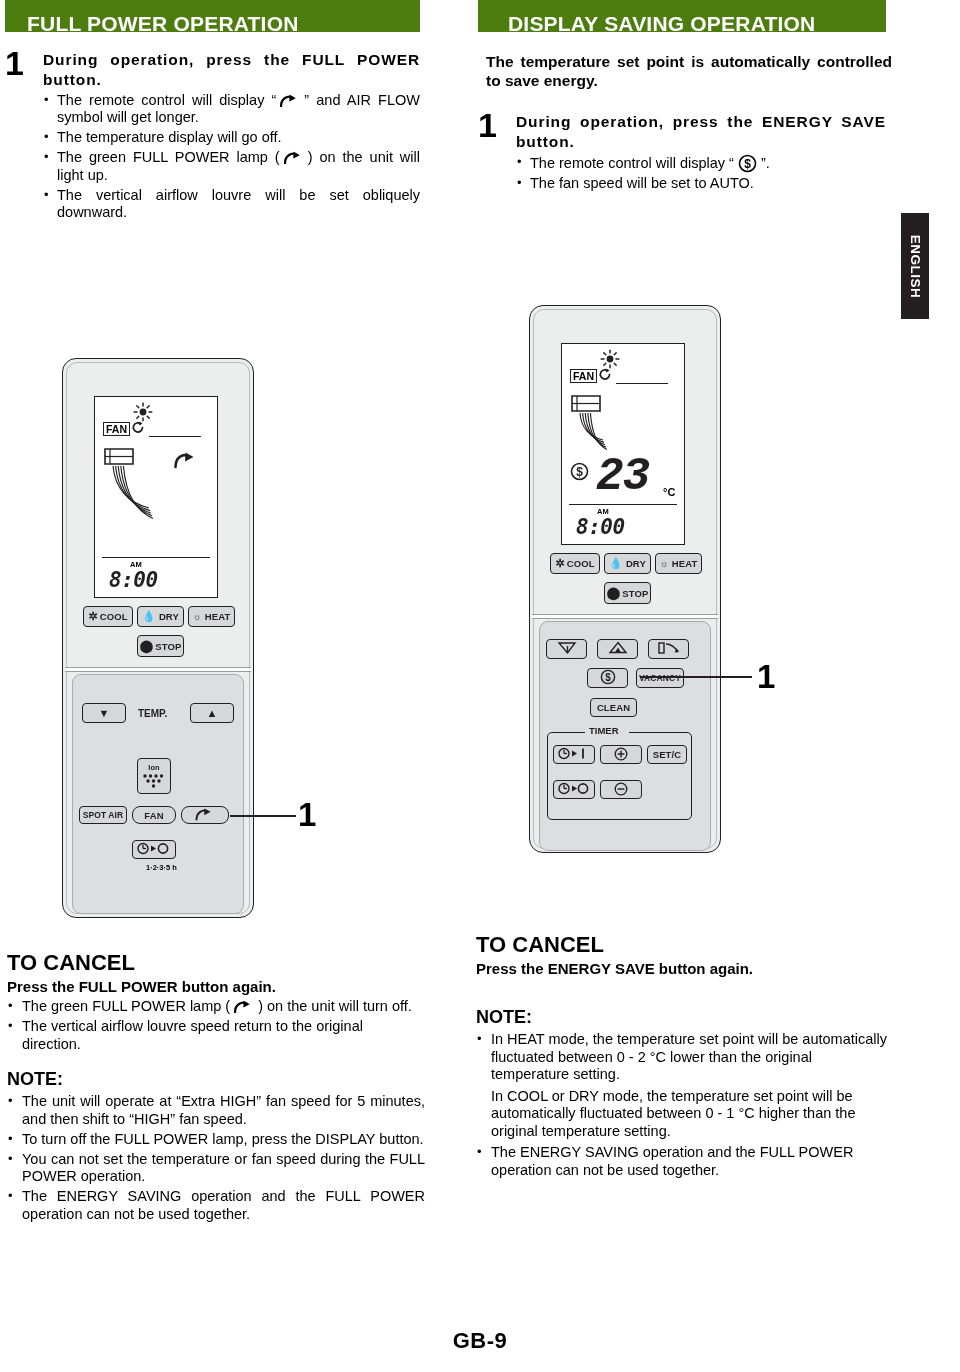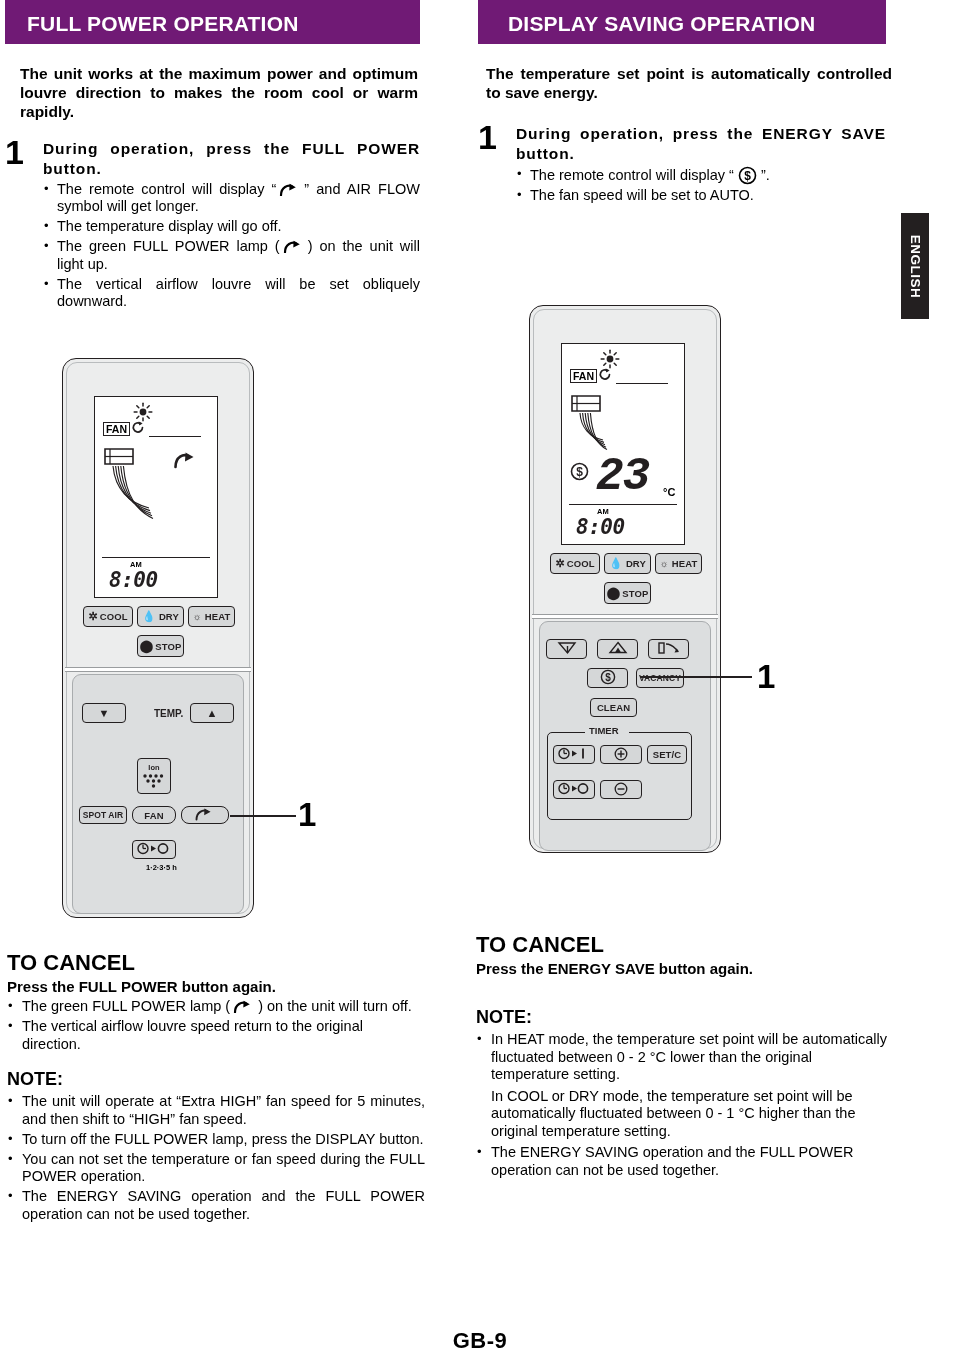--- a/index.html
+++ b/index.html
@@ -8,26 +8,26 @@
     background:#ffffff;
     font-family:"Liberation Sans", sans-serif;
     color:#000;
     overflow:hidden;
   }
   .col{position:absolute;top:0;}
   .col-left{left:5px;width:415px;}
   .col-right{left:478px;width:408px;}
 
   .section-bar{
-    background:#701a75;color:#fff;
+    background:#4d7c0f;color:#fff;
     font-size:21px;font-weight:bold;
     letter-spacing:.2px;
     padding:10px 0 11px 22px;
     box-sizing:border-box;
-    height:44px;line-height:27px;
+    height:32px;line-height:27px;
   }
   .section-bar.right{padding-left:30px;}
 
   .intro{
     font-size:15.5px;font-weight:bold;line-height:19px;
     text-align:justify;
     margin:20px 0 0 15px;
   }
   .intro.r{margin-left:8px;width:406px;}
 
@@ -148,21 +148,20 @@
     position:absolute;font-style:italic;font-weight:bold;color:#231f20;
     letter-spacing:-.5px;
   }
 </style>
 </head>
 <body>
 
 <div class="col col-left">
   <div class="section-bar">FULL POWER OPERATION</div>
 
-  <div class="intro" style="width:398px;">The unit works at the maximum power and optimum louvre direction to makes the room cool or warm rapidly.</div>
 
   <div class="step">
     <div class="step-num">1</div>
     <div class="step-title">During operation, press the FULL POWER button.</div>
     <div class="bullets">
 
       <div class="bul"><span>The remote control will display “</span><span class="ico-fp"><svg width="22" height="13" viewBox="0 0 22 13">
               <path d="M2 12.2 C2 4.5 9 1 13.5 3.6" stroke="#000" stroke-width="2.2" fill="none" stroke-linecap="round"></path>
               <path d="M10.6 0.8 L16.8 4.2 L10.3 7.4 Z" fill="#000"></path>
             </svg></span><span>” and AIR FLOW symbol will get longer.</span></div>
@@ -275,21 +274,21 @@
     <span>STOP</span>
   </div>
 
   <div class="rc-divider" style="top:309px;"></div>
 
   <div class="rc-lowerpanel" style="top:316px;height:238px;"></div>
 
   <div class="btn" style="left:20px;top:345px;width:44px;height:20px;">
     <span style="font-size:11px;">▼</span>
   </div>
-  <div class="lbl" style="left:76px;top:350px;margin-left:16px;">TEMP.</div>
+  <div class="lbl" style="left:76px;top:350px;">TEMP.</div>
   <div class="btn" style="left:128px;top:345px;width:44px;height:20px;">
     <span style="font-size:11px;">▲</span>
   </div>
 
   <div class="btn" style="left:75px;top:400px;width:34px;height:36px;flex-direction:column;">
     <span class="tiny" style="line-height:9px;margin-top:3px;">Ion</span>
     <span>
       <svg width="26" height="18" viewBox="0 0 26 18">
         <g fill="#231f20">
           <circle cx="4" cy="4" r="1.7"></circle>

